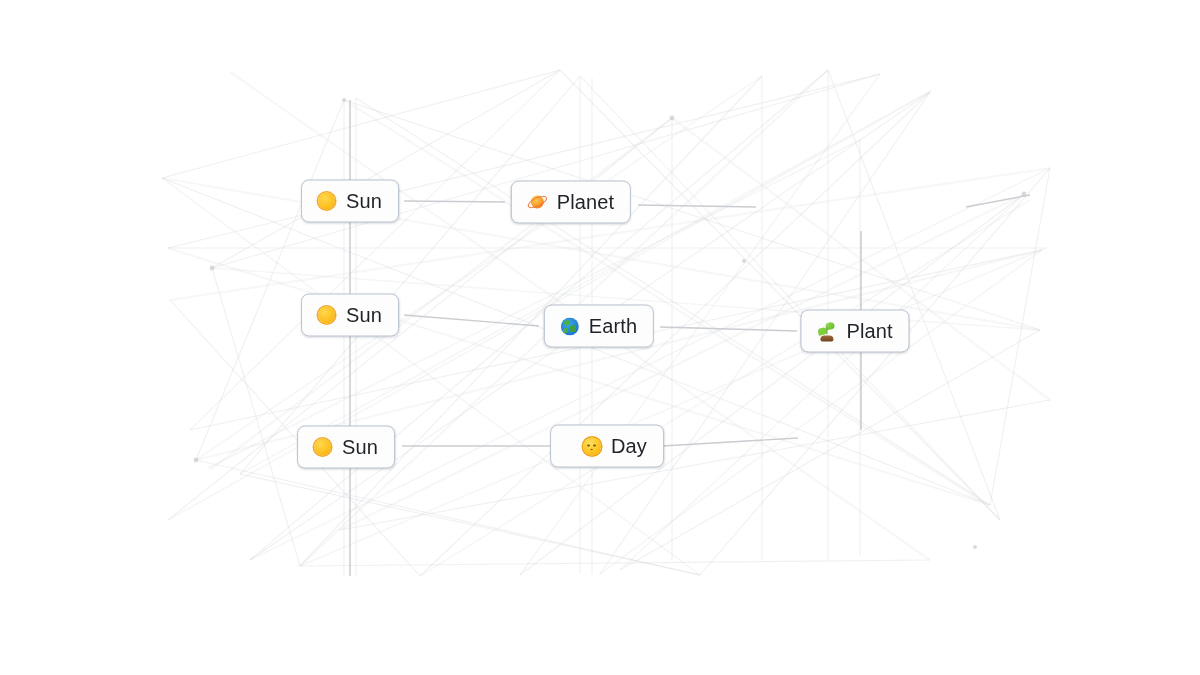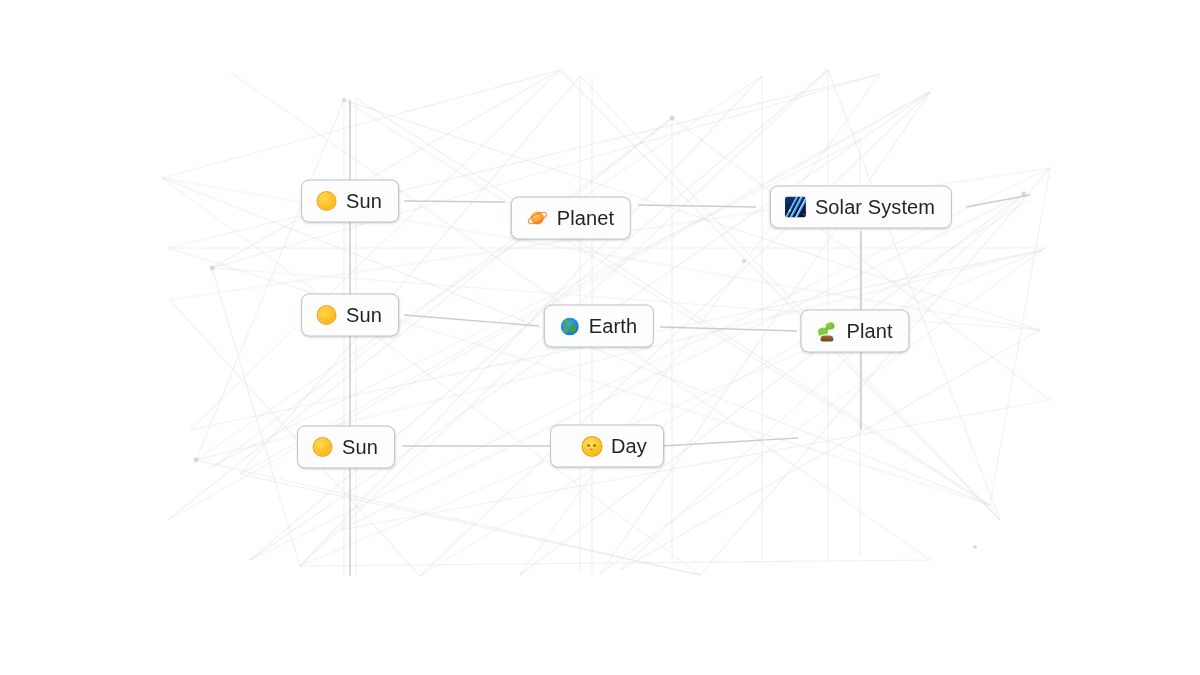--- a/index.html
+++ b/index.html
@@ -344,27 +344,23 @@
       <path class="spine" d="M350 100 L350 576"></path>
       <path class="spine" d="M861 231 L861 430"></path>
     </g>
   </svg>
 
   <div id="node-layer">
       <div class="node" style="left: 350px; top: 201px;">
         <span class="node-emoji glyph-sun"></span>
         <span class="node-label">Sun</span>
       </div>
-      <div class="node" style="left: 571px; top: 202px; margin-top: 16px;">
+      <div class="node" style="left: 571px; top: 202px;">
         <span class="node-emoji glyph-planet"></span>
         <span class="node-label">Planet</span>
-      </div>
-      <div class="node" style="left: 861px; top: 207px;">
-        <span class="node-emoji glyph-solar-system"></span>
-        <span class="node-label">Solar System</span>
       </div>
       <div class="node" style="left: 350px; top: 315px;">
         <span class="node-emoji glyph-sun"></span>
         <span class="node-label">Sun</span>
       </div>
       <div class="node" style="left: 855px; top: 331px;">
         <span class="node-emoji glyph-plant">
           <span class="stem"></span>
         </span>
         <span class="node-label">Plant</span>

